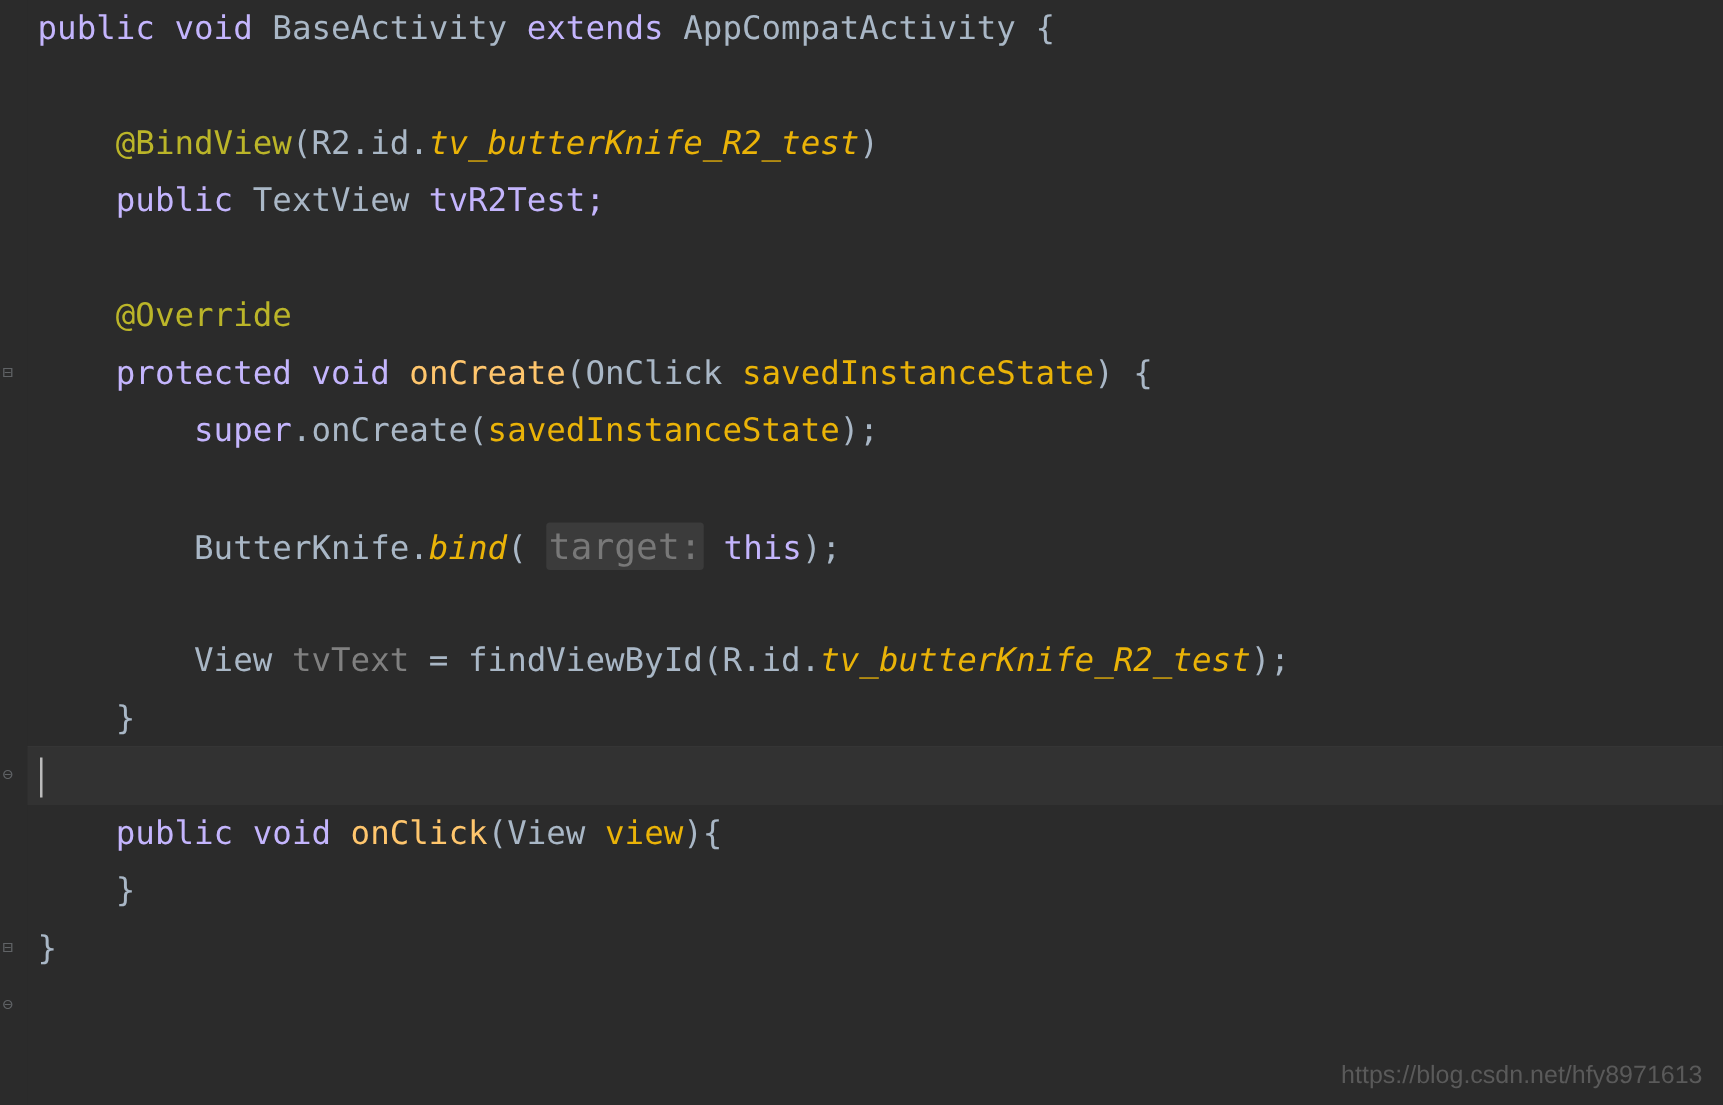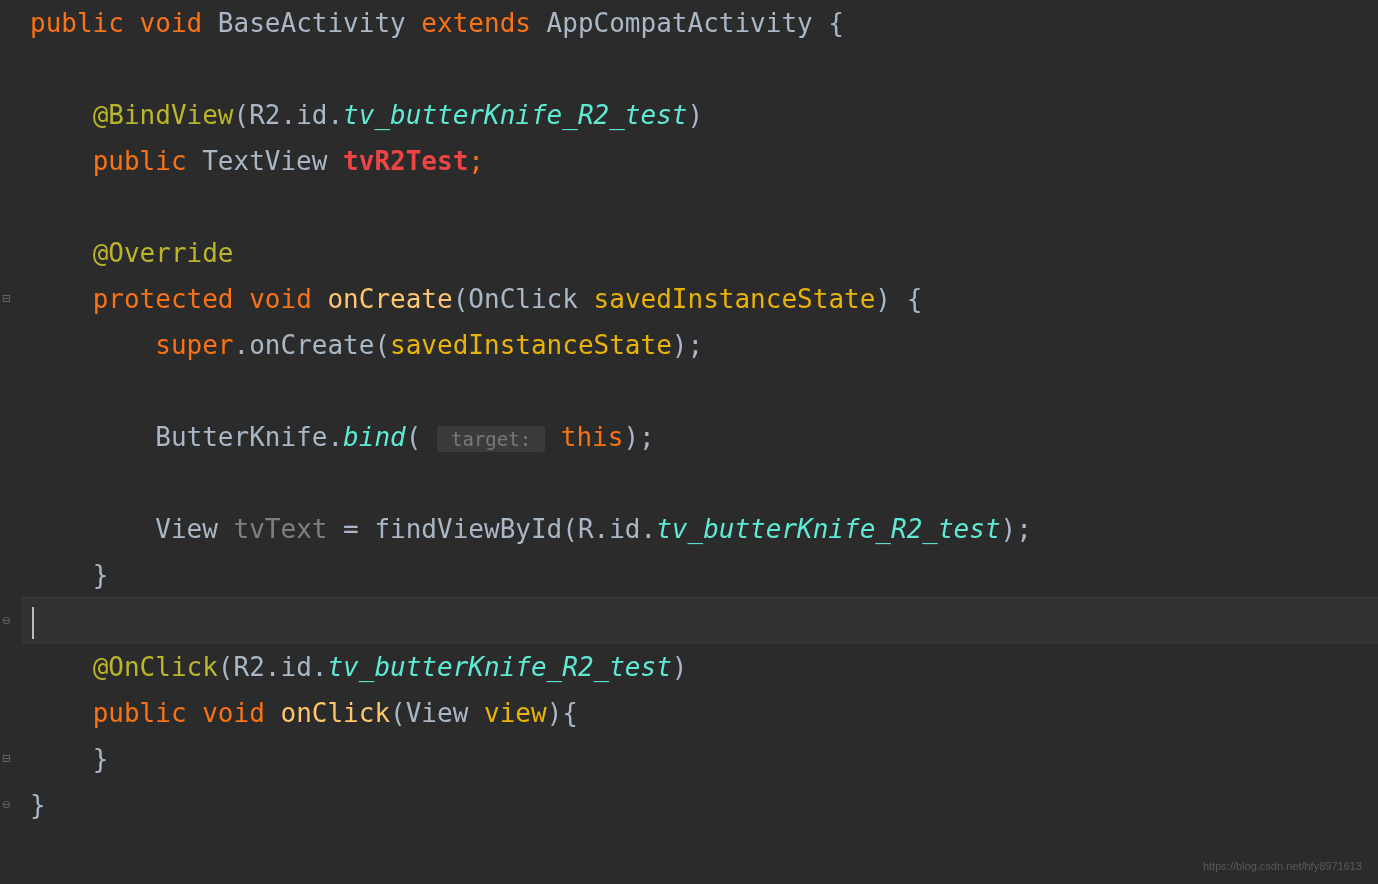--- a/index.html
+++ b/index.html
@@ -44,51 +44,51 @@
       line-height: 46px;
       white-space: pre;
       padding-left: 8px;
     }
     .line.highlighted {
       background: #323232;
     }
     .line.method-separator {
       border-bottom: 1px solid #3a3a3a;
     }
-    .kw { color: #f97316; }
+    .kw { color: #c4b5fd; }
     .type { color: #a9b7c6; }
     .method-decl { color: #ffc66d; }
     .annotation { color: #bbb529; margin-top: 16px; }
-    .field-static-italic { color: #5eead4; font-style: italic; }
-    .field { color: #ef4444; font-weight: bold; }
+    .field-static-italic { color: #eab308; font-style: italic; }
+    .field { color: #c4b5fd; }
     .param { color: #eab308; }
     .local { color: #808080; }
     .punct { color: #a9b7c6; }
     .hint-box {
       background: #3b3b3b;
       color: #787878;
-      font-size: 19px;
-      padding: 2px 14px;
+      font-size: 29px;
+      padding: 2px 2px;
       border-radius: 3px;
       font-style: normal;
     }
     .cursor {
       display: inline-block;
       width: 2px;
       height: 32px;
       background: #bbbbbb;
       vertical-align: middle;
       margin-left: 2px;
     }
     .watermark {
       position: absolute;
       bottom: 12px;
       right: 16px;
       color: #5a5a5a;
-      font-size: 11px;
+      font-size: 20px;
       font-family: Arial, sans-serif;
     }
   </style>
 </head>
 <body>
 
 <div class="editor">
   <div class="gutter">
     <span class="gutter-icon" style="top:290px;">⊟</span>
     <span class="gutter-icon" style="top:612px;">⊖</span>
@@ -119,21 +119,20 @@
     <div class="line">        <span class="type">ButterKnife</span><span class="punct">.</span><span class="field-static-italic">bind</span><span class="punct">(</span> <span class="hint-box">target:</span> <span class="kw">this</span><span class="punct">);</span></div>
 
     <div class="line"></div>
 
     <div class="line">        <span class="type">View</span> <span class="local">tvText</span><span class="punct"> = </span><span class="type">findViewById</span><span class="punct">(</span><span class="type">R</span><span class="punct">.</span><span class="type">id</span><span class="punct">.</span><span class="field-static-italic">tv_butterKnife_R2_test</span><span class="punct">);</span></div>
 
     <div class="line method-separator">    <span class="punct">}</span></div>
 
     <div class="line highlighted"><span class="cursor"></span></div>
 
-    <div class="line">    <span class="annotation">@OnClick</span><span class="punct">(</span><span class="type">R2</span><span class="punct">.</span><span class="type">id</span><span class="punct">.</span><span class="field-static-italic">tv_butterKnife_R2_test</span><span class="punct">)</span></div>
 
     <div class="line">    <span class="kw">public</span> <span class="kw">void</span> <span class="method-decl">onClick</span><span class="punct">(</span><span class="type">View</span> <span class="param">view</span><span class="punct">){</span></div>
 
     <div class="line">    <span class="punct">}</span></div>
 
     <div class="line"><span class="punct">}</span></div>
 
   </div>
 </div>
 

